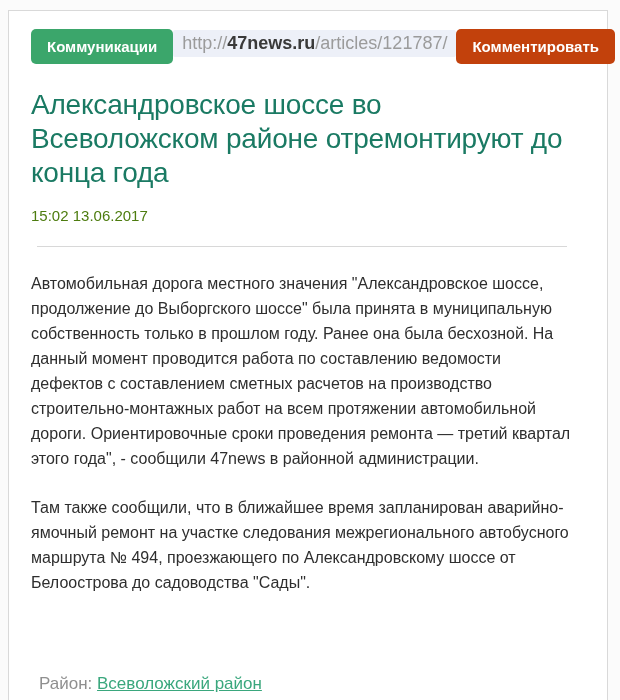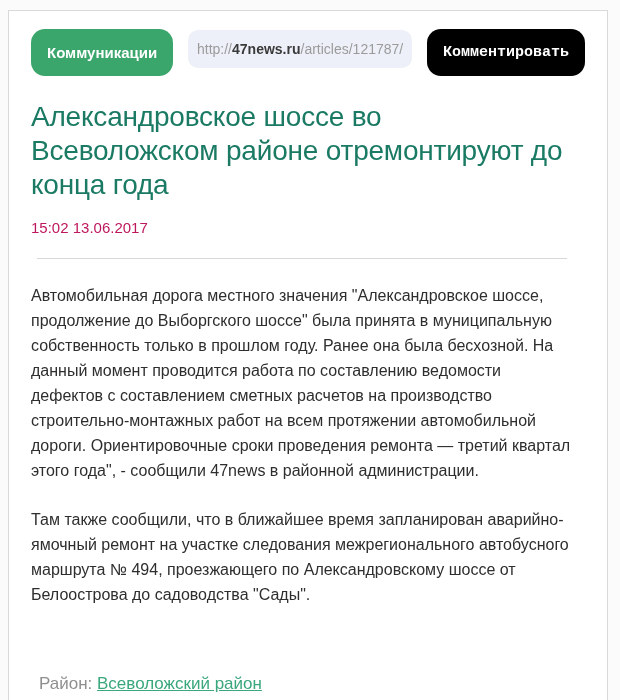--- a/index.html
+++ b/index.html
@@ -13,39 +13,39 @@
     position:absolute;left:8px;top:10px;width:600px;height:760px;
     background:#ffffff;border:1px solid #d9d9d9;border-bottom:none;
     box-sizing:border-box;
   }
   .toolbar{
     display:flex;align-items:flex-start;justify-content:space-between;
     padding:18px 22px 0 22px;
   }
   .btn{
     border:none;color:#ffffff;font-weight:bold;font-size:15px;
-    padding:15px 16px;border-radius:14px;cursor:pointer;
+    padding:9px 16px;border-radius:5px;cursor:pointer;
     font-family:"Liberation Sans","DejaVu Sans",sans-serif;
     white-space:nowrap;
   }
   .btn-category{background:#3ba66b;}
-  .btn-comment{background:#000000;font-family:Liberation Mono, monospace;}
+  .btn-comment{background:#c2410c;}
   .url-chip{
-    background:#edf0f8;border-radius:10px;
-    padding:11px 9px;margin-top:1px;
-    font-size:14px;color:#9b9b9b;white-space:nowrap;
+    background:#edf0f8;border-radius:2px;
+    padding:3px 9px;margin-top:1px;
+    font-size:18px;color:#9b9b9b;white-space:nowrap;
   }
   .url-chip .domain{color:#3a3a3a;font-weight:bold;}
   .article{padding:0 34px 0 22px;}
   h1.title{
     color:#1a7a63;font-size:28px;line-height:34px;font-weight:normal;
     margin:24px 0 0 0;letter-spacing:-0.2px;
   }
   .timestamp{
-    color:#be185d;font-size:15px;margin-top:17px;
+    color:#4d7c0f;font-size:15px;margin-top:17px;
   }
   .divider{
     border:none;border-top:1px solid #d8d8d8;
     margin:22px 6px 0 6px;height:0;
   }
   .lead{
     font-weight:bold;color:#1a1a1a;font-size:16px;line-height:25px;
     margin:21px 0 0 0;
   }
   .body-text p{

